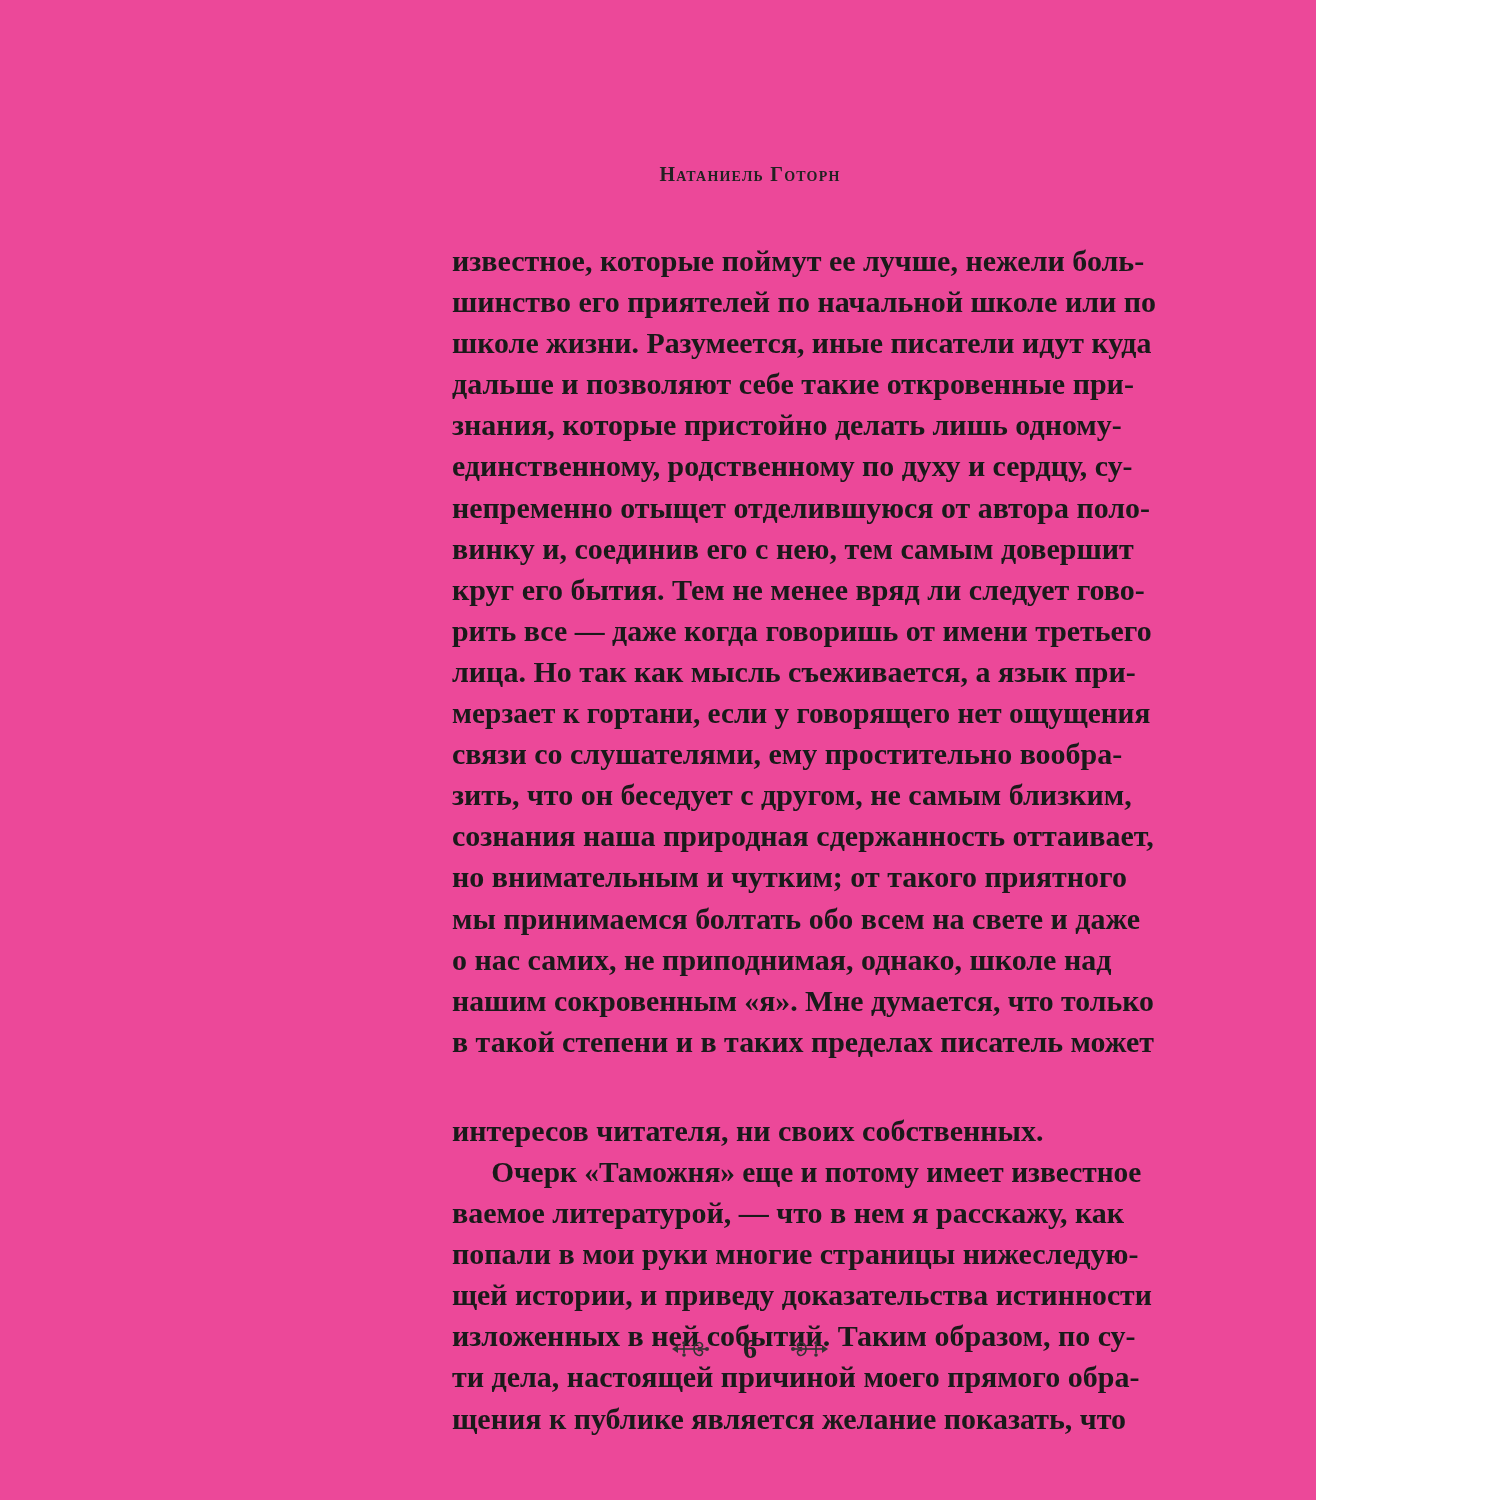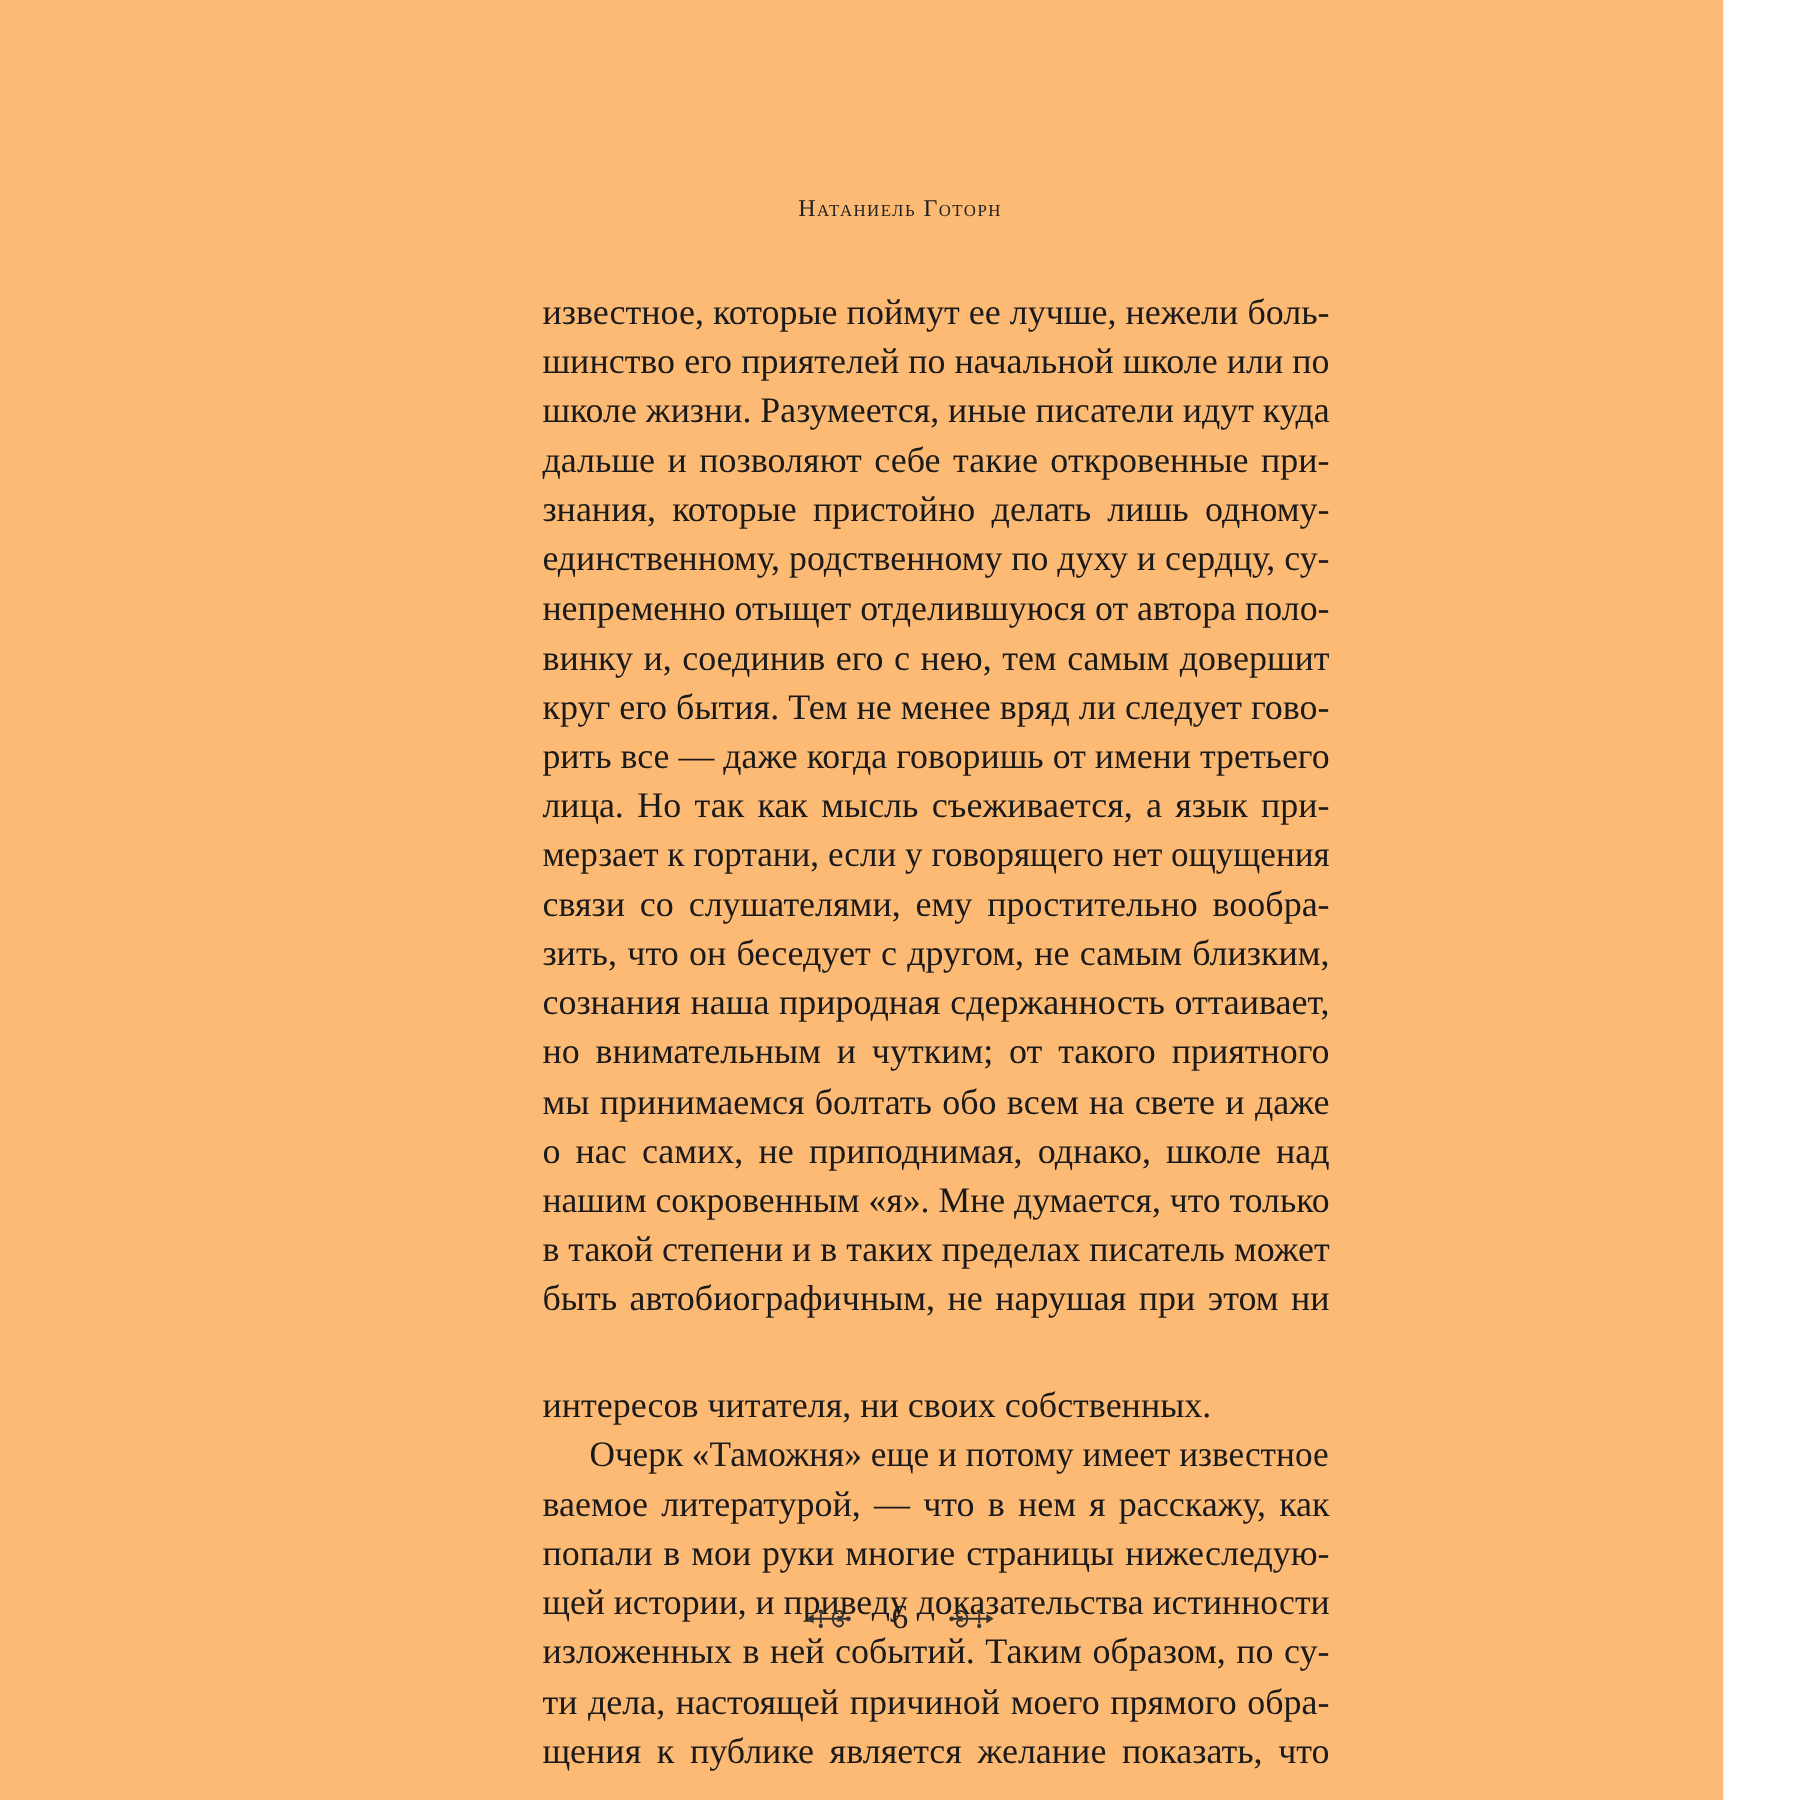--- a/index.html
+++ b/index.html
@@ -1,17 +1,17 @@
 <!DOCTYPE html>
 <html><head>
 <meta charset="utf-8">
 <style>
   html, body { margin: 0; padding: 0; background: #ffffff; }
   body { width: 1500px; height: 1500px; position: relative; overflow: hidden; }
-  .page { position: absolute; left: 0; top: 0; width: 1436px; height: 1500px; background: #fdba74; }
+  .page { position: absolute; left: 0; top: 0; width: 1316px; height: 1500px; background: #ec4899; font-weight: bold; }
   .running-head {
     position: absolute; top: 163px; left: 0; width: 1500px; text-align: center;
     font-family: "Liberation Serif", "DejaVu Serif", serif;
     font-size: 20px; letter-spacing: 1.2px; color: #222;
     font-variant: small-caps;
   }
   .text-block {
     position: absolute; left: 452px; top: 240px; width: 656px;
     font-family: "Liberation Serif", "DejaVu Serif", serif;
     font-size: 30px; line-height: 41.1px; color: #1a1a1a;
@@ -55,21 +55,20 @@
     <span class="line">лица. Но так как мысль съеживается, а язык при-</span>
     <span class="line" style="transform: scaleX(0.9755);">мерзает к гортани, если у говорящего нет ощущения</span>
     <span class="line">связи со слушателями, ему простительно вообра-</span>
     <span class="line">зить, что он беседует с другом, не самым близким,</span>
     <span class="line">сознания наша природная сдержанность оттаивает,</span>
     <span class="line">но внимательным и чутким; от такого приятного</span>
     <span class="line">мы принимаемся болтать обо всем на свете и даже</span>
     <span class="line">о нас самих, не приподнимая, однако, школе над</span>
     <span class="line" style="transform: scaleX(0.9917);">нашим сокровенным «я». Мне думается, что только</span>
     <span class="line" style="transform: scaleX(0.9967);">в такой степени и в таких пределах писатель может</span>
-    <span class="line">быть автобиографичным, не нарушая при этом ни</span>
     <span class="line last">интересов читателя, ни своих собственных.</span>
 
     <span class="line indent" style="transform: scaleX(0.9796);">Очерк «Таможня» еще и потому имеет известное</span>
     <span class="line">ваемое литературой, — что в нем я расскажу, как</span>
     <span class="line">попали в мои руки многие страницы нижеследую-</span>
     <span class="line" style="transform: scaleX(0.9916);">щей истории, и приведу доказательства истинности</span>
     <span class="line">изложенных в ней событий. Таким образом, по су-</span>
     <span class="line">ти дела, настоящей причиной моего прямого обра-</span>
     <span class="line">щения к публике является желание показать, что</span>
   </div>

